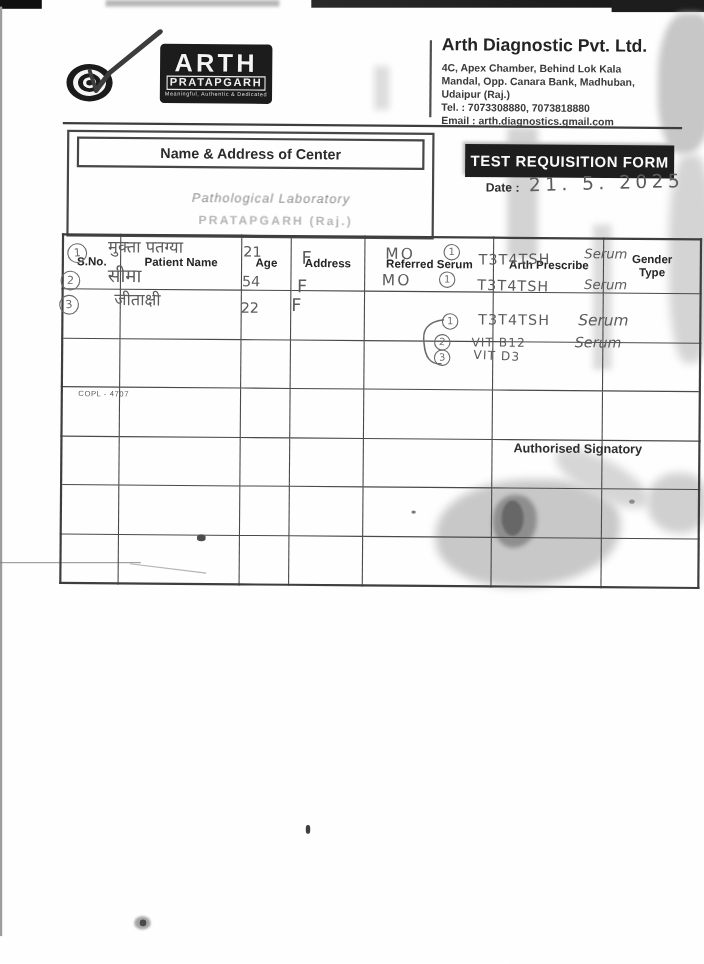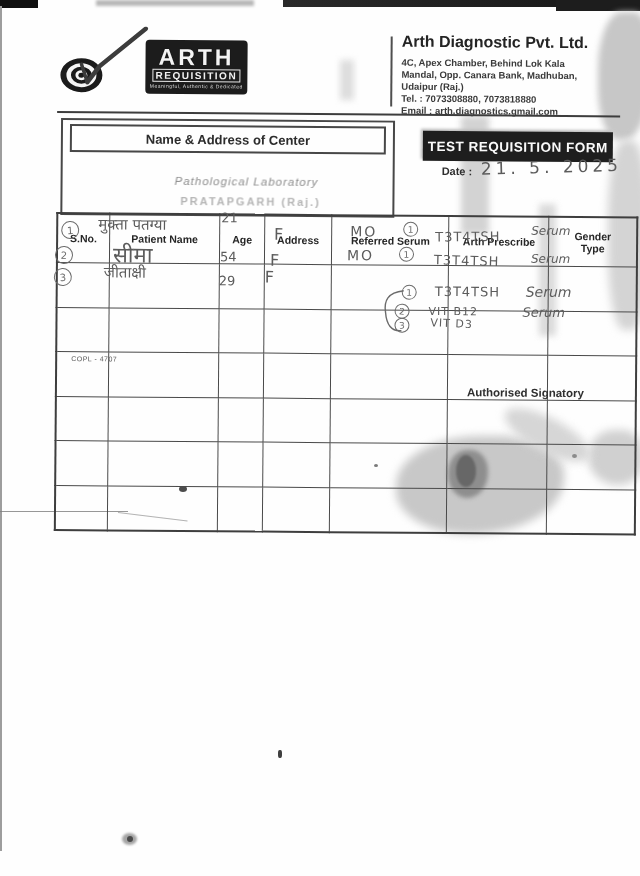--- a/index.html
+++ b/index.html
@@ -64,21 +64,21 @@
   .grid th{height:20px;font-size:10.5px;font-weight:bold;color:#262626;text-align:center;}
   .grid td{height:19.5px;}
   
   .hw{position:absolute;color:#5c5c5c;font-family:"DejaVu Sans", sans-serif;white-space:nowrap;}
   .circ{position:absolute;width:16px;height:16px;border:1.6px solid #6b6b6b;border-radius:50%;
         display:flex;align-items:center;justify-content:center;font-size:10px;color:#6b6b6b;
         font-family:"DejaVu Sans", sans-serif;}
   .circ.sm{width:13px;height:13px;font-size:9px;}
   
   .copl{position:absolute;left:74px;top:355px;font-size:7px;color:#5a5a5a;letter-spacing:.5px;}
-  .auth{position:absolute;left:470px;top:383px;font-size:11.5px;font-weight:bold;color:#2f2f2f;}
+  .auth{position:absolute;left:470px;top:399px;font-size:11.5px;font-weight:bold;color:#2f2f2f;}
 </style>
 </head>
 <body>
 
 <div class="page">
 
   <div class="art a-topgray"></div>
   <div class="art a-topband"></div>
   <div class="art a-topband2"></div>
   <div class="art a-topleft"></div>
@@ -109,21 +109,21 @@
         <ellipse cx="24" cy="49" rx="21" ry="17" fill="#1b1b1b"></ellipse>
         <ellipse cx="24" cy="49" rx="15" ry="12" fill="#f5f5f5"></ellipse>
         <ellipse cx="24" cy="49" rx="10.5" ry="8.5" fill="#1b1b1b"></ellipse>
         <ellipse cx="24" cy="49" rx="6" ry="5" fill="#f5f5f5"></ellipse>
         <ellipse cx="24" cy="49" rx="3" ry="2.5" fill="#1b1b1b"></ellipse>
         <path d="M30 56 L42 40 L88 2" stroke="#3c3c3c" stroke-width="4.5" fill="none" stroke-linecap="round"></path>
         <path d="M30 56 L24 38" stroke="#3c3c3c" stroke-width="3.5" fill="none" stroke-linecap="round"></path>
       </svg>
       <div class="logo-box">
         <div class="logo-arth">ARTH</div>
-        <div class="logo-diag">REQUISITION</div>
+        <div class="logo-diag">PRATAPGARH</div>
         <div class="logo-tag">Meaningful, Authentic &amp; Dedicated</div>
       </div>
     </div>
     <div class="hdr-divider"></div>
     <div class="company">Arth Diagnostic Pvt. Ltd.</div>
     <div class="addr">
       <div>4C, Apex Chamber, Behind Lok Kala</div>
       <div>Mandal, Opp. Canara Bank, Madhuban,</div>
       <div>Udaipur (Raj.)</div>
       <div>Tel. : 7073308880, 7073818880</div>
@@ -217,39 +217,39 @@
             <td></td>
             <td></td>
             <td></td>
             <td></td>
           </tr>
       </tbody>
     </table>
 
     <div class="circ" style="left:63px;top:221px;transform:rotate(-4deg);">1</div>
     <div class="hw" style="left:100px;top:213px;font-size:15px;">मुक्ता पतग्या</div>
-    <div class="hw" style="left:223px;top:209px;font-size:13px;">21</div>
+    <div class="hw" style="left:223px;top:221px;font-size:13px;">21</div>
     <div class="hw" style="left:276px;top:223px;font-size:16px;">F</div>
     <div class="hw" style="left:352px;top:221px;font-size:14px;letter-spacing:2px;">MO</div>
     <div class="circ sm" style="left:405px;top:219px;">1</div>
     <div class="hw" style="left:437px;top:226px;font-size:13px;letter-spacing:1px;transform:rotate(-1deg);">T3T4TSH</div>
     <div class="hw" style="left:533px;top:220px;font-size:12px;font-style:italic;">Serum</div>
 
     <div class="circ" style="left:57px;top:246px;transform:rotate(3deg);">2</div>
-    <div class="hw" style="left:115px;top:238px;font-size:22px;">सीमा</div>
+    <div class="hw" style="left:100px;top:238px;font-size:17px;">सीमा</div>
     <div class="hw" style="left:222px;top:248px;font-size:13px;">54</div>
     <div class="hw" style="left:272px;top:249px;font-size:16px;">F</div>
     <div class="hw" style="left:349px;top:245px;font-size:14px;letter-spacing:2px;">MO</div>
     <div class="circ sm" style="left:401px;top:244px;">1</div>
     <div class="hw" style="left:436px;top:250px;font-size:13px;letter-spacing:1px;transform:rotate(1deg);">T3T4TSH</div>
     <div class="hw" style="left:533px;top:248px;font-size:12px;font-style:italic;">Serum</div>
 
     <div class="circ" style="left:56px;top:268px;transform:rotate(-5deg);">3</div>
     <div class="hw" style="left:106px;top:261px;font-size:15px;">जीताक्षी</div>
-    <div class="hw" style="left:221px;top:272px;font-size:13px;">29</div>
+    <div class="hw" style="left:221px;top:272px;font-size:13px;">22</div>
     <div class="hw" style="left:267px;top:266px;font-size:16px;">F</div>
     <div class="circ sm" style="left:404px;top:282px;">1</div>
     <div class="hw" style="left:437px;top:281px;font-size:13px;letter-spacing:1px;">T3T4TSH</div>
     <div class="hw" style="left:528px;top:280px;font-size:14px;font-style:italic;">Serum</div>
 
     <svg style="position:absolute;left:384px;top:286px;" width="26" height="46">
       <path d="M22 2 C6 4 2 12 4 24 C5 36 10 43 20 42" stroke="#6b6b6b" stroke-width="1.4" fill="none"></path>
     </svg>
     <div class="circ sm" style="left:397px;top:301px;transform:rotate(6deg);">2</div>
     <div class="circ sm" style="left:397px;top:315px;transform:rotate(-4deg);">3</div>

